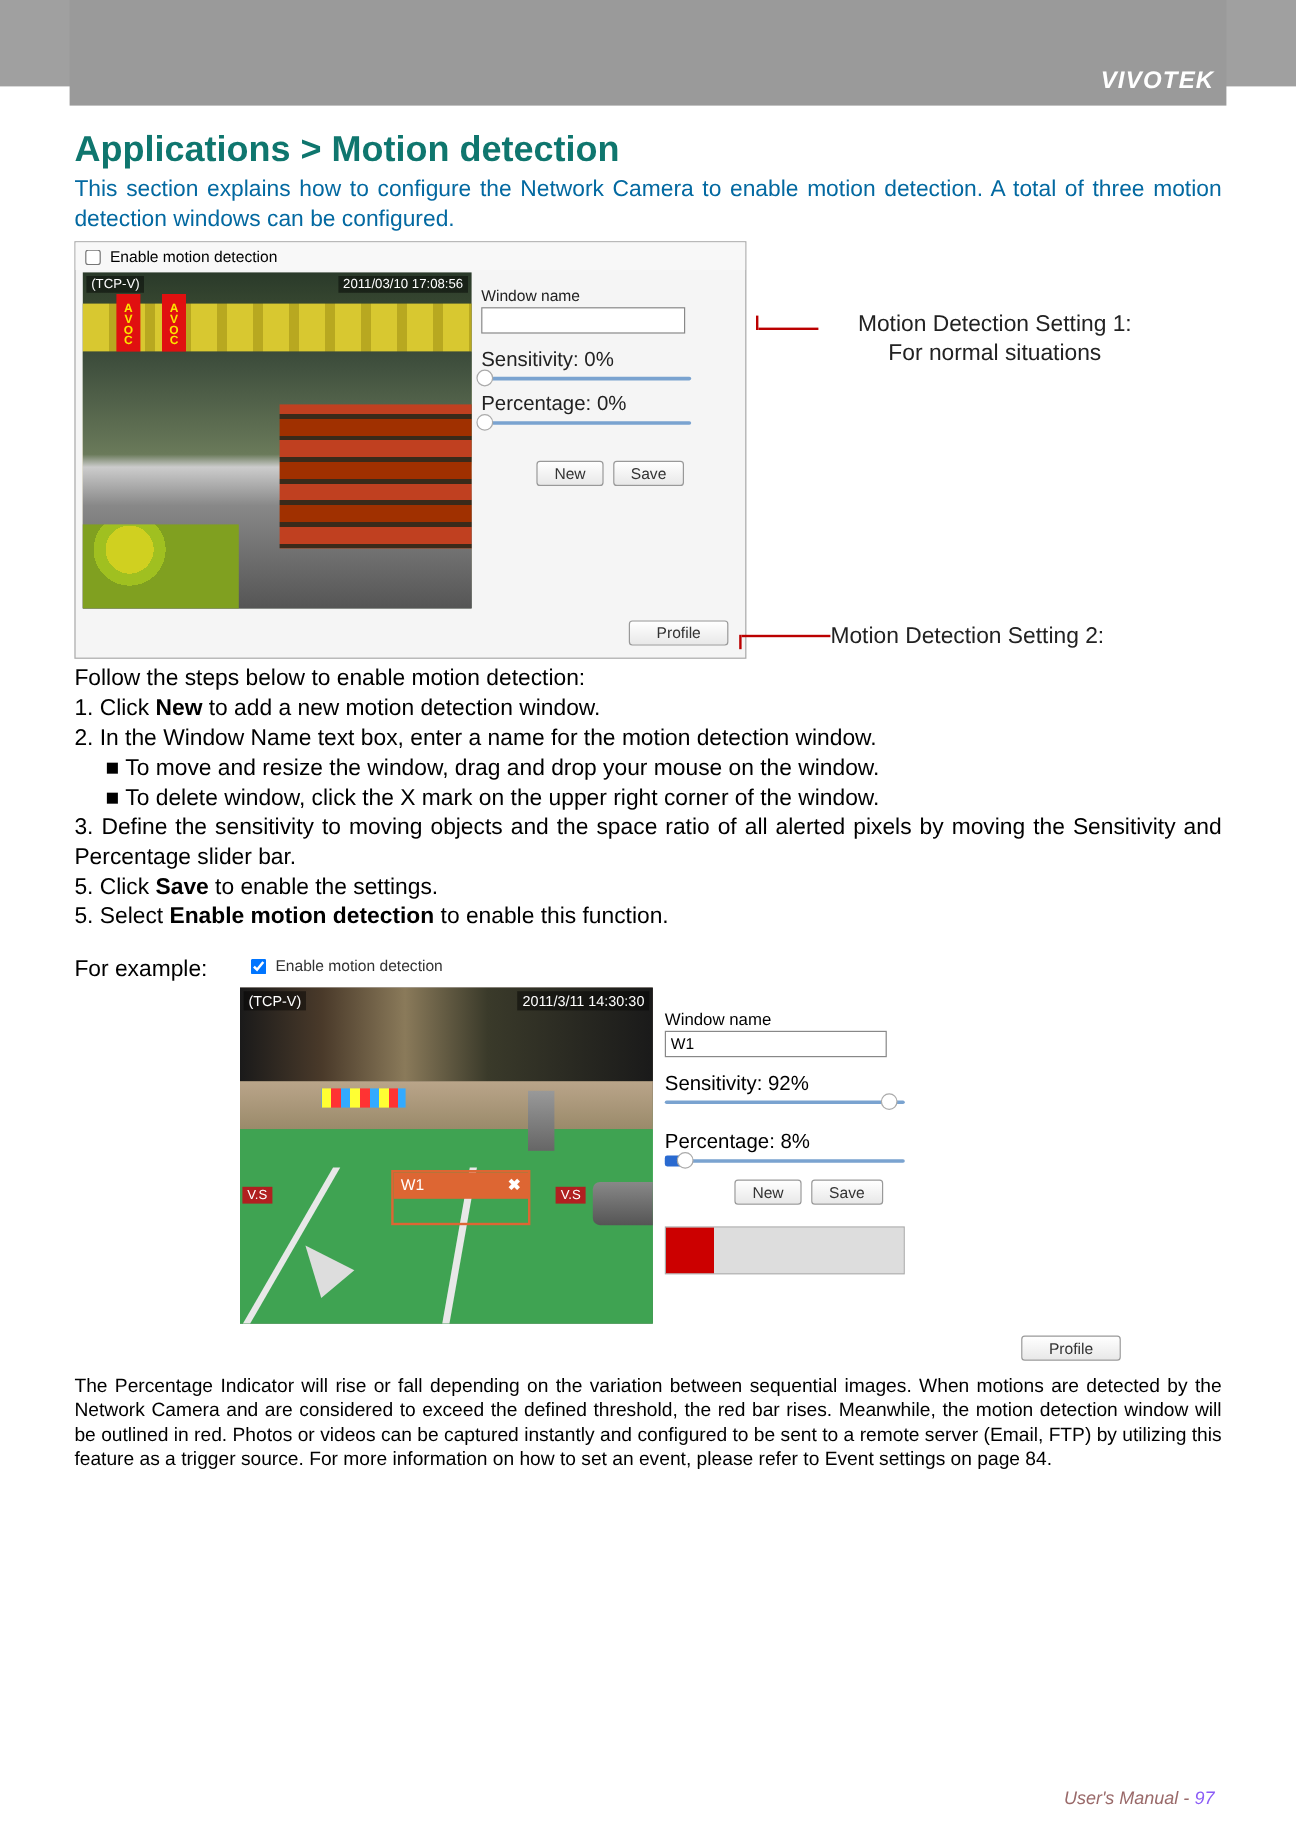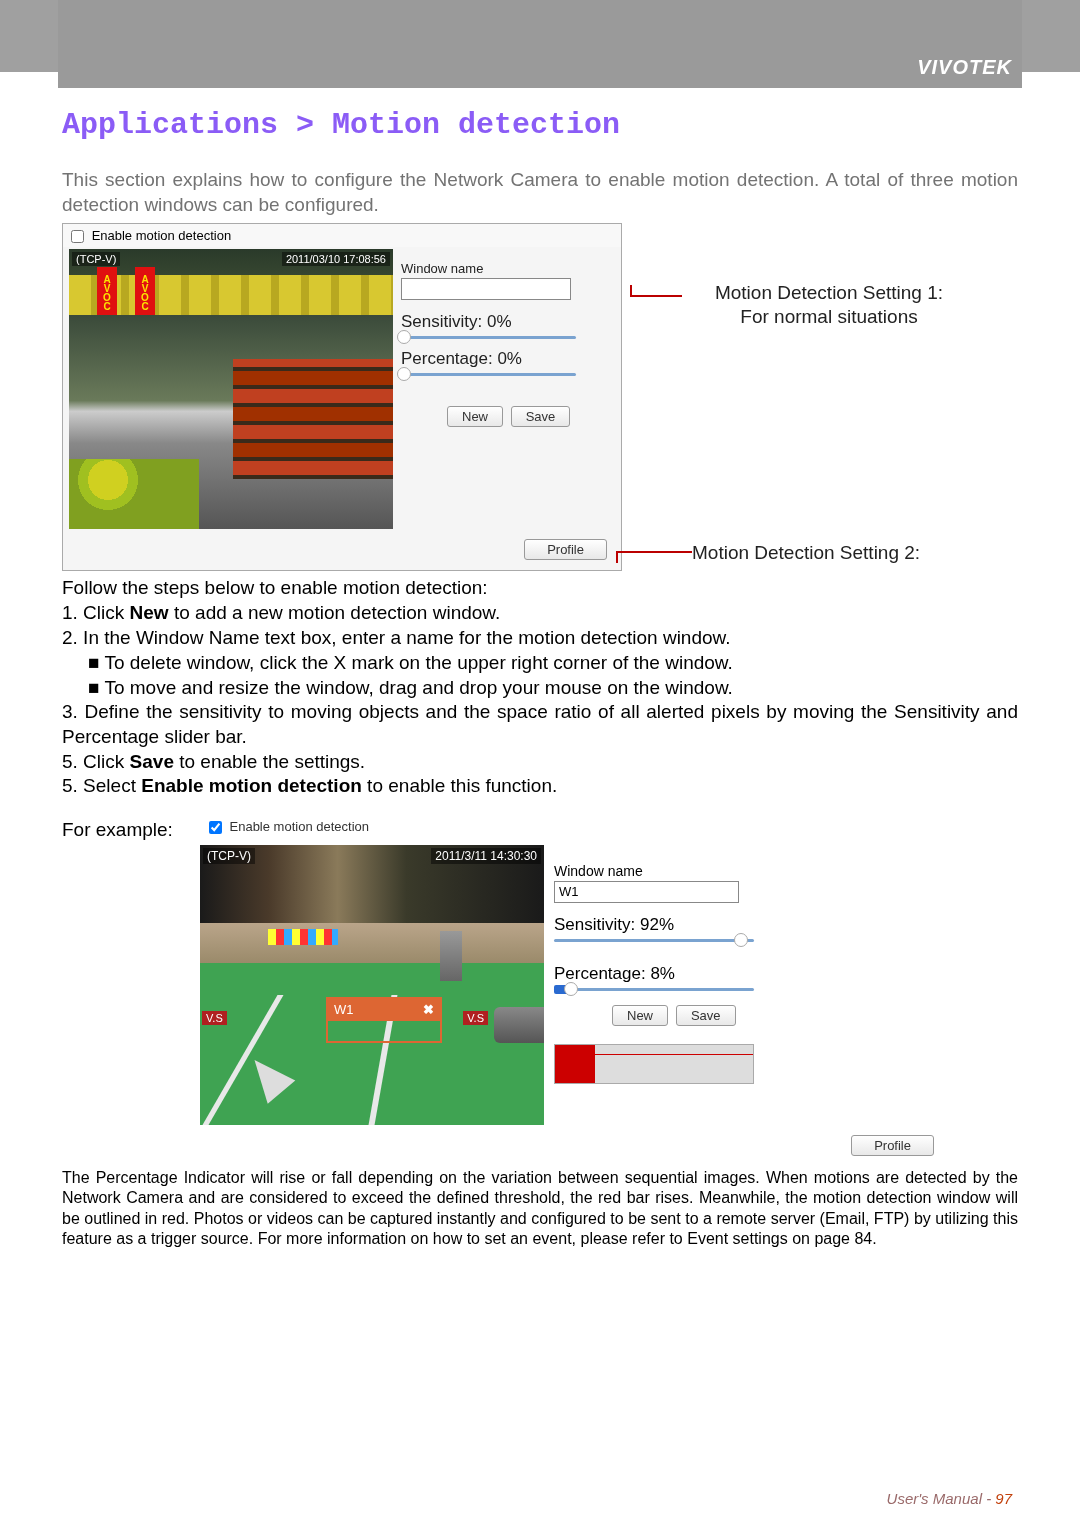--- a/index.html
+++ b/index.html
@@ -34,29 +34,28 @@
     color: #fff;
     font-style: italic;
     font-weight: bold;
     font-size: 20px;
     letter-spacing: 1px;
   }
   .content {
     padding: 36px 62px 0 62px;
   }
   h1 {
-    color: #8b5cf6;
+    color: #0f766e;
     font-size: 30px;
     font-weight: bold;
-    margin-bottom: 26px;
-    font-family: Liberation Mono, monospace;
+    margin-bottom: 4px;
   }
   p.intro {
     font-size: 19px;
-    color: #737373;
+    color: #0369a1;
     text-align: justify;
     line-height: 1.3;
     margin-bottom: 4px;
   }
 
   
   .dialog1-wrap {
     position: relative;
     margin-top: 6px;
     margin-bottom: 6px;
@@ -240,21 +239,21 @@
   .profile-row2 { text-align: right; padding: 10px 80px 6px 0; }
 
   p.note {
     font-size: 16px; text-align: justify; margin-top: 6px; line-height: 1.28;
   }
 
   .footer {
     position: absolute; bottom: 20px; right: 68px;
     color: #9a6a6a; font-style: italic; font-size: 15px;
   }
-  .footer .pg { color: #c2410c; }
+  .footer .pg { color: #8b5cf6; }
 </style>
 </head>
 <body>
 
 <div class="page">
   <div class="top-gray">
     <div class="top-gray-inner">
       <div class="brand">VIVOTEK</div>
     </div>
   </div>
@@ -314,22 +313,22 @@
       <div class="annot2-wrap">
         <div class="annot-line2"></div>
         <div class="annot-text">Motion Detection Setting 2:</div>
       </div>
     </div>
 
     <p class="follow">Follow the steps below to enable motion detection:</p>
     <div class="steps">
       <span class="l"><span>1. Click </span><span class="bold">New</span><span> to add a new motion detection window.</span></span>
       <span class="l">2. In the Window Name text box, enter a name for the motion detection window.</span>
+      <span class="l sub">■ To move and resize the window, drag and drop your mouse on the window.</span>
       <span class="l sub">■ To delete window, click the X mark on the upper right corner of the window.</span>
-      <span class="l sub">■ To move and resize the window, drag and drop your mouse on the window.</span>
       <span class="l" style="text-align:justify">3. Define the sensitivity to moving objects and the space ratio of all alerted pixels by moving the Sensitivity and Percentage slider bar.</span>
       <span class="l"><span>5. Click </span><span class="bold">Save</span><span> to enable the settings.</span></span>
       <span class="l"><span>5. Select </span><span class="bold">Enable motion detection</span><span> to enable this function.</span></span>
     </div>
 
     <div class="for-ex-row">
       <span>For example:</span>
       <span class="ck">
         <input type="checkbox" checked="" style="">
         <span>Enable motion detection</span>

